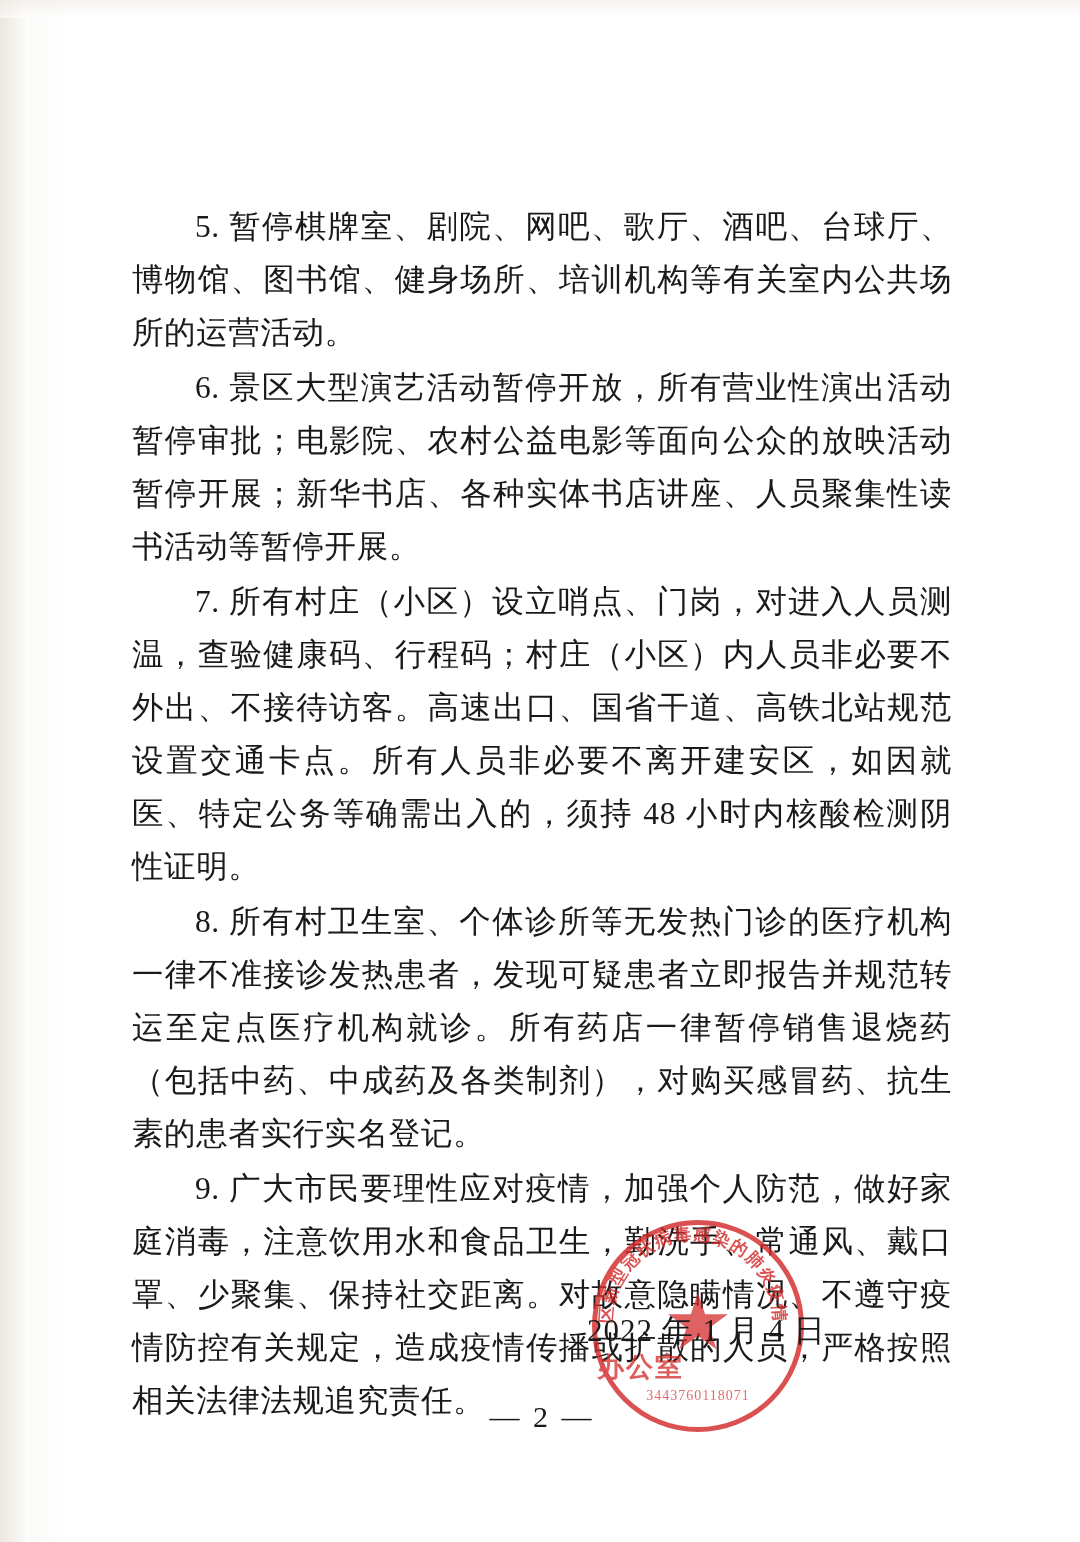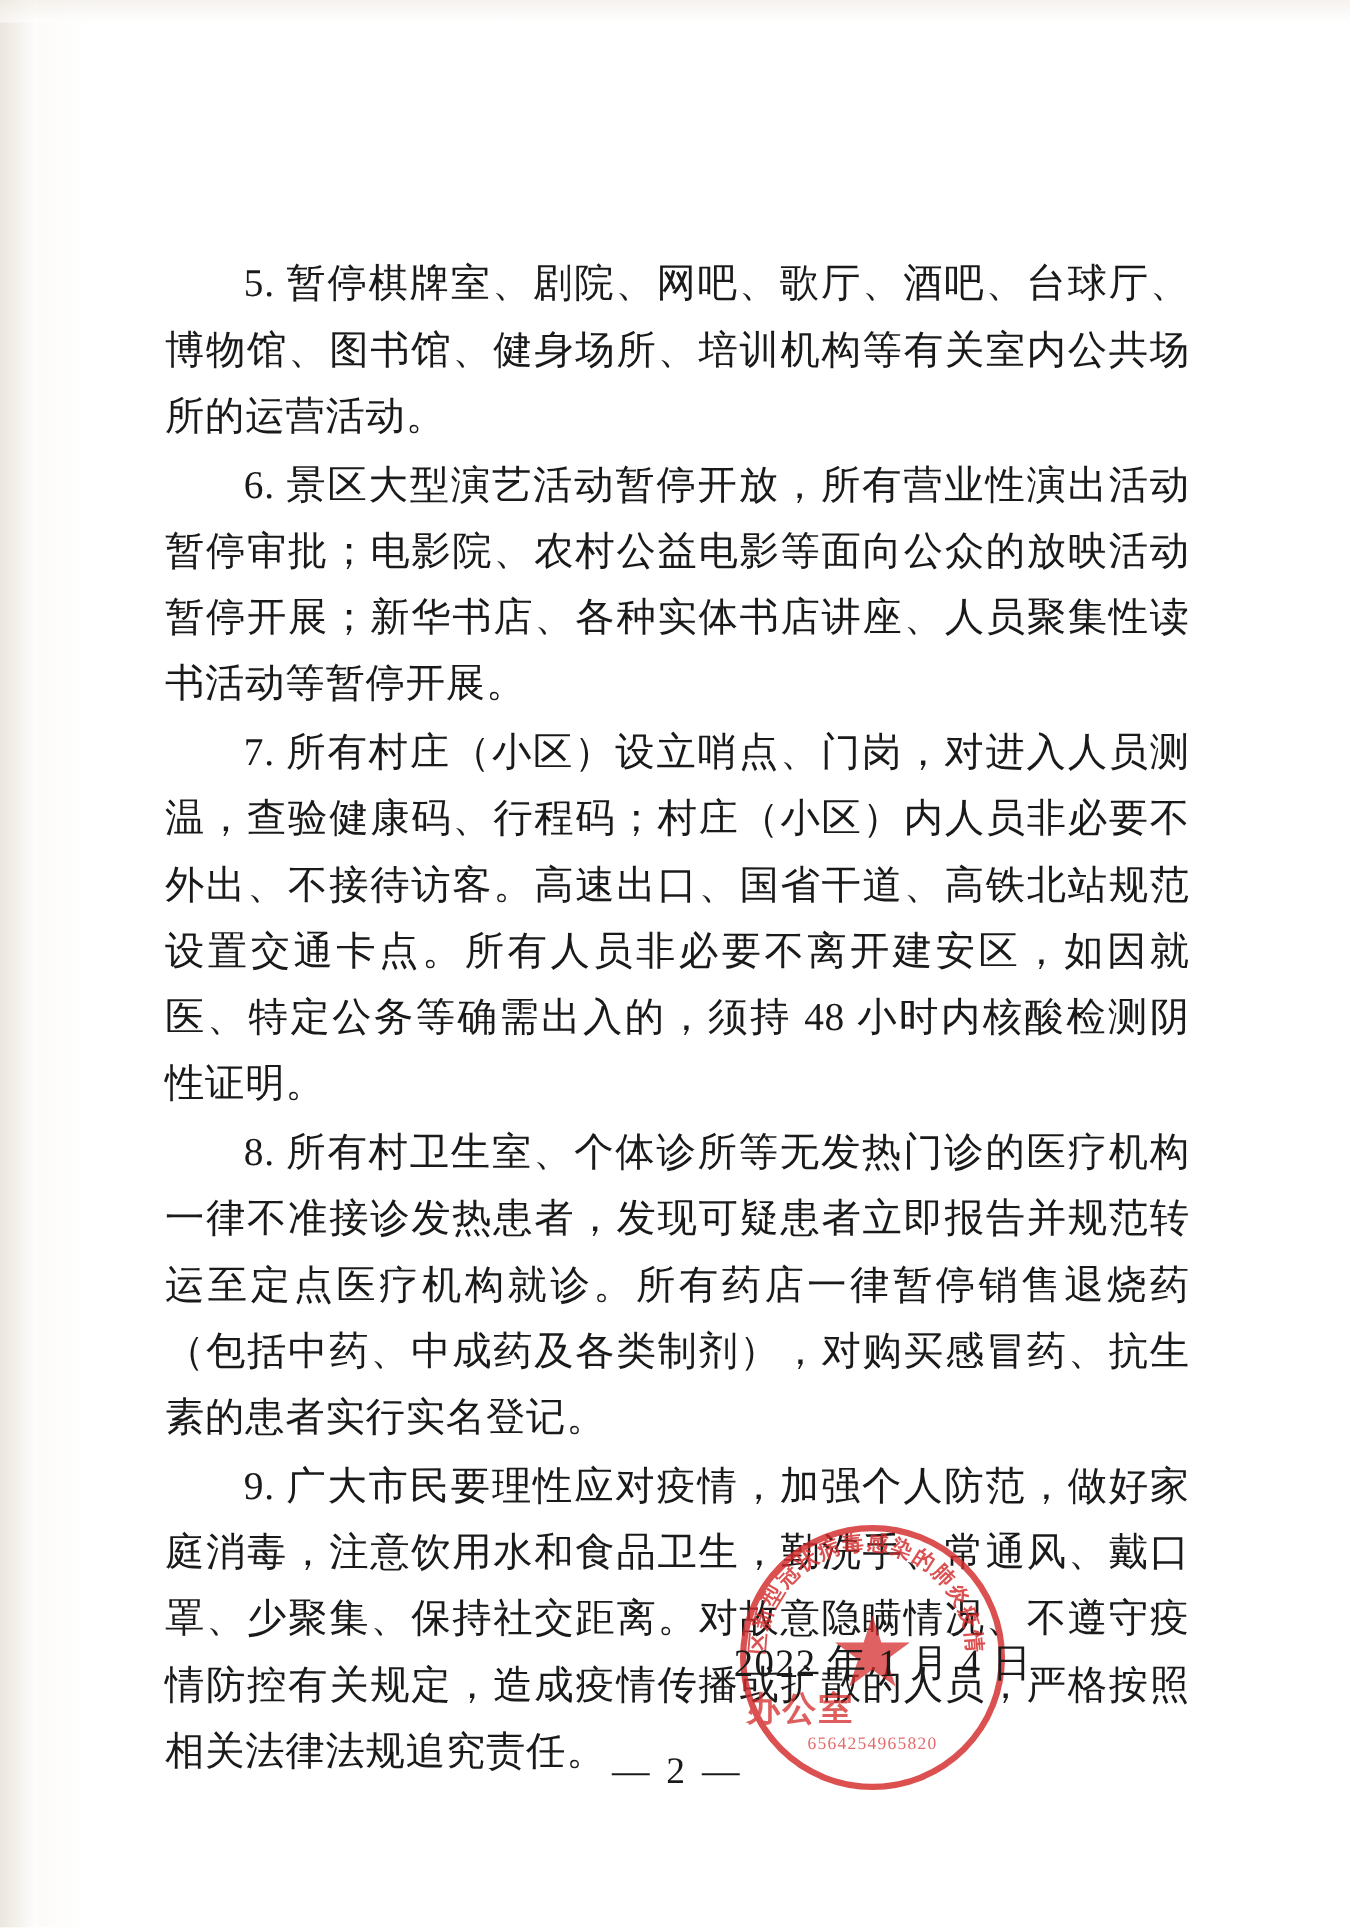--- a/index.html
+++ b/index.html
@@ -165,20 +165,20 @@
         <svg class="stamp-arc-text" viewBox="0 0 202 202">
           <defs>
             <path id="arcpath" d="M 20,101 A 81,81 0 1 1 182,101" fill="none"></path>
           </defs>
           <text>
             <textPath href="#arcpath" startOffset="50%" text-anchor="middle">许昌市建安区新型冠状病毒感染的肺炎疫情防控指挥部</textPath>
           </text>
         </svg>
         <div class="stamp-star">★</div>
         <div class="stamp-bottom-text">办公室</div>
-        <div class="stamp-code">6564254965820</div>
+        <div class="stamp-code">3443760118071</div>
       </div>
     </div>
 
     <div class="date-line">2022 年 1 月 4 日</div>
     <div class="page-number">— 2 —</div>
   </div>
 </div>
 
 </body></html>

